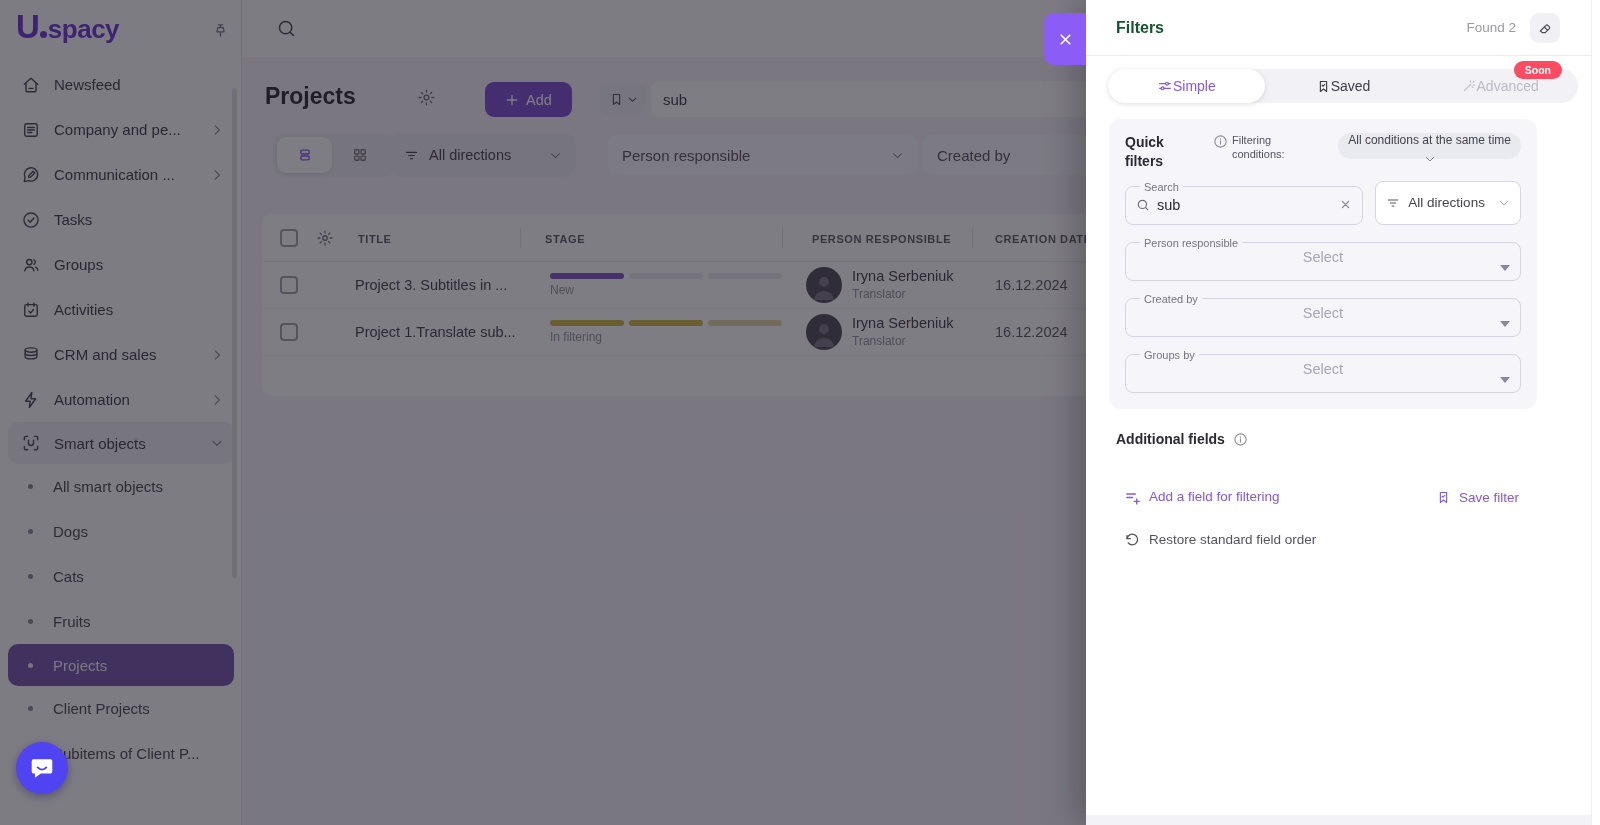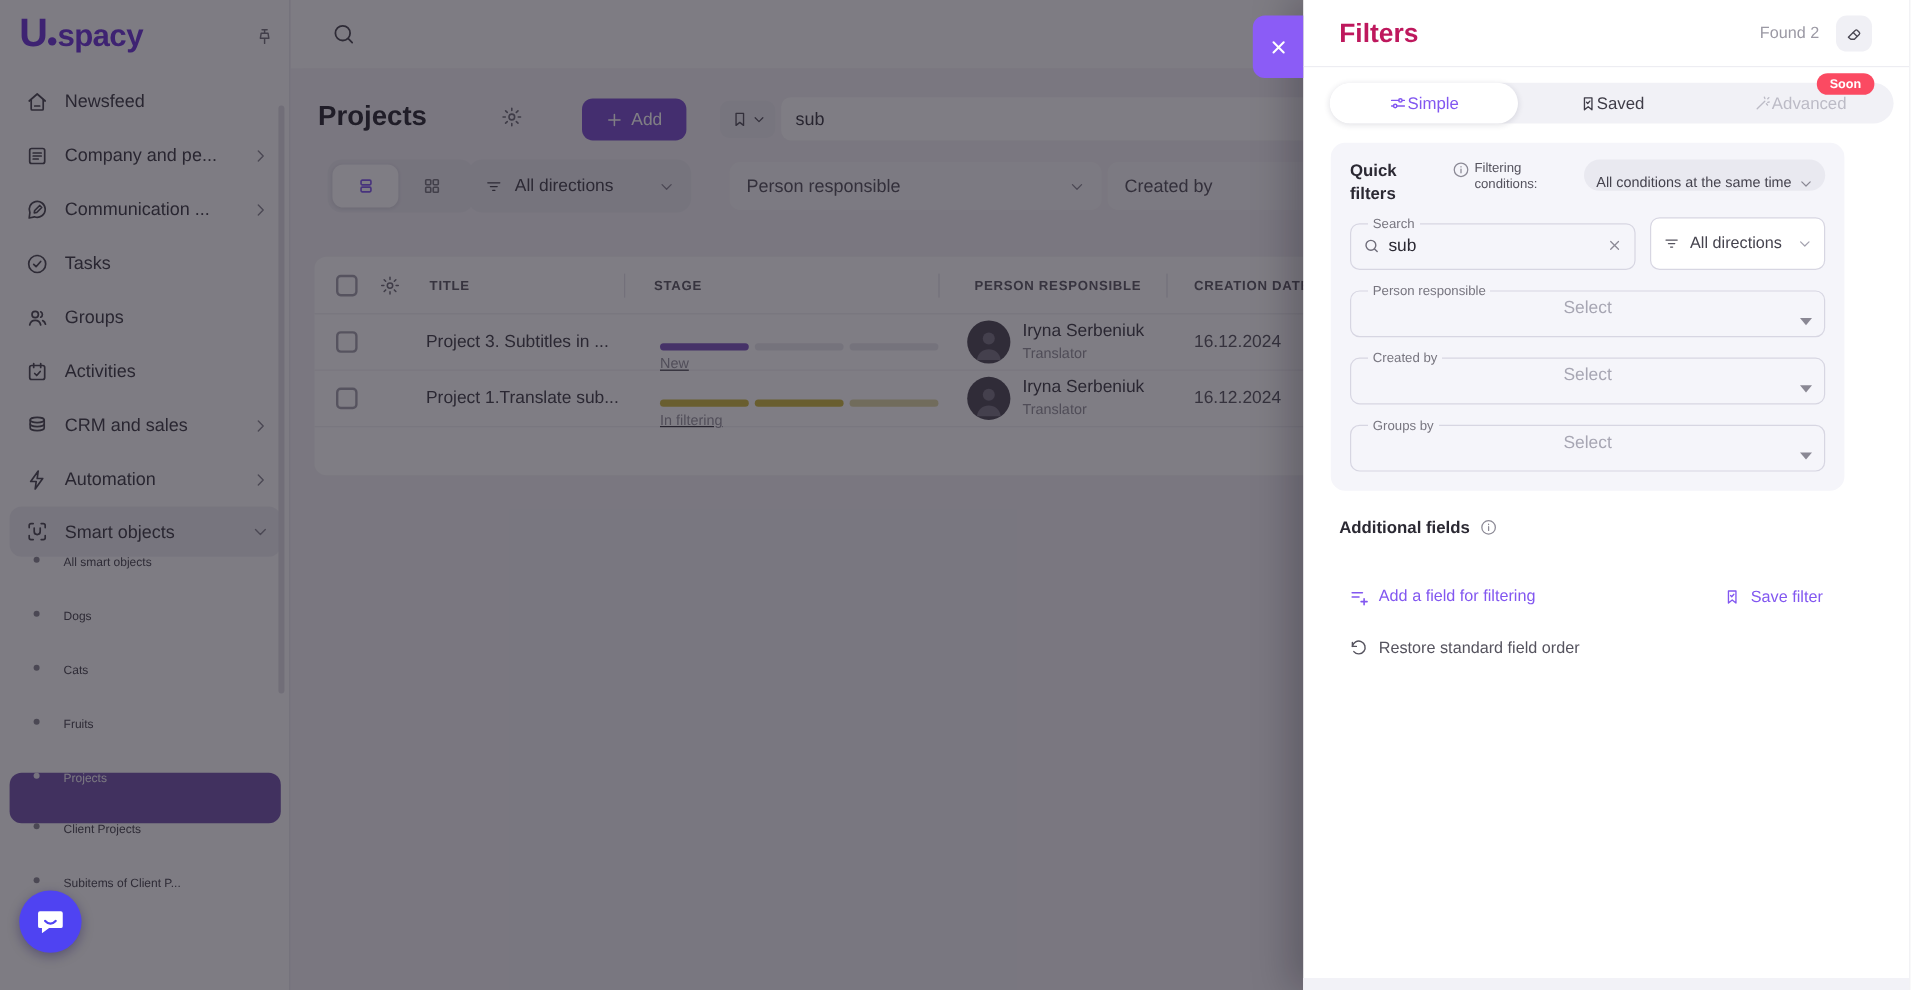--- a/index.html
+++ b/index.html
@@ -15,21 +15,21 @@
   .logo { display:flex; align-items:baseline; color:#6d35d8; cursor:pointer; }
   .logo-u { font-size:33px; font-weight:800; letter-spacing:-1px; }
   .logo-dot { width:7px; height:7px; border-radius:50%; background:#6d35d8; margin:0 1px 14px 1px; }
   .logo-rest { font-size:26px; font-weight:700; letter-spacing:-0.5px; }
   .pin-btn { margin-left:auto; color:#75737e; }
   .nav { position:absolute; left:0; top:62px; width:242px; }
   .nav-item { position:relative; height:45px; display:flex; align-items:center; padding:0 18px 0 21px; color:#3f3d48; font-size:15px; cursor:pointer; }
   .nav-item .nico { width:20px; height:20px; margin-right:13px; color:#4a4853; flex:none; }
   .nav-item .chev { margin-left:auto; color:#8a8894; }
   .nav-item.hl { background:#ececf2; border-radius:10px; margin:0 8px; padding:0 10px 0 13px; height:42px; }
-  .sub-item { position:relative; height:45px; display:flex; align-items:flex-start; padding:0 18px 0 28px; color:#4a4853; font-size:10px; cursor:pointer; }
+  .sub-item { position:relative; height:45px; display:flex; align-items:center; padding:0 18px 0 28px; color:#4a4853; font-size:15px; cursor:pointer; }
   .sub-item .dot { width:5px; height:5px; border-radius:50%; background:#8a8894; margin-right:20px; flex:none; }
   .sub-item.active { border-radius:10px; margin:0 8px; padding:0 10px 0 20px; height:42px; color:rgba(255,255,255,0.92); }
   .sub-item.active .dot { background:rgba(255,255,255,0.85); }
   .side-scrollbar { position:absolute; right:4px; top:88px; width:5px; height:490px; border-radius:3px; background:#dddce4; }
 
   
   .main { position:absolute; left:242px; top:0; width:1358px; height:825px; }
   .topbar { position:absolute; left:0; top:0; width:100%; height:57px; background:#fbfbfd; }
   .topbar-search { position:absolute; left:34px; top:18px; color:#4a4853; }
   .content-bg { position:absolute; left:0; top:57px; right:0; bottom:0; background:#f1f0f5; border-top-left-radius:12px; }
@@ -56,55 +56,55 @@
   .trow { position:relative; height:47px; border-bottom:1px solid #f0eff4; }
   .checkbox { position:absolute; left:18px; width:18px; height:18px; border:2px solid #a3a1ae; border-radius:4px; background:transparent; cursor:pointer; }
   .thead .checkbox { top:15px; }
   .trow .checkbox { top:14px; }
   .thead-gear { position:absolute; left:54px; top:15px; color:#6f6d7a; cursor:pointer; }
   .th { position:absolute; top:19px; font-size:11px; font-weight:700; letter-spacing:0.6px; color:#5d5b66; white-space:nowrap; }
   .th-title { left:96px; } .th-stage { left:283px; } .th-person { left:550px; } .th-date { left:733px; }
   .col-div { position:absolute; top:14px; width:1px; height:20px; background:#e2e1e8; }
   .cd1 { left:258px; } .cd2 { left:520px; } .cd3 { left:710px; }
   .cell-title { position:absolute; left:93px; top:15px; font-size:14.5px; color:#44424d; white-space:nowrap; }
-  .stage-wrap { position:absolute; left:288px; top:24px; width:236px;text-decoration:underline; }
+  .stage-wrap { position:absolute; left:288px; top:11px; width:236px; }
   .stage-bars { display:flex; gap:5px; }
   .seg { width:74px; height:6px; border-radius:3px; }
   .stage-label { font-size:12px; color:#9795a1; margin-top:4px; }
   .avatar { position:absolute; left:544px; top:5px; width:36px; height:36px; border-radius:50%; background:#4e4a58; overflow:hidden; }
   .avatar svg { margin:7px auto 0; }
   .person-name { position:absolute; left:590px; top:6px; font-size:14.5px; color:#403e49; white-space:nowrap; }
   .person-role { position:absolute; left:590px; top:25px; font-size:12px; color:#94929d; }
   .cell-date { position:absolute; left:733px; top:15px; font-size:14.5px; color:#5a5863; }
 
   
   .chat-fab { position:absolute; left:16px; top:742px; width:52px; height:52px; border-radius:50%; z-index:45; display:flex; align-items:center; justify-content:center; box-shadow:0 3px 10px rgba(20,10,80,0.35); cursor:pointer; }
 
   
   .dim-overlay { position:absolute; inset:0; background:rgba(23,20,31,0.55); z-index:40; }
   .close-x { position:absolute; left:1044px; top:13px; width:42px; height:52px; border:none; border-radius:10px 0 0 10px; z-index:60; color:#fff; display:flex; align-items:center; justify-content:center; cursor:pointer; }
 
   
   .fpanel { position:absolute; left:1086px; top:0; width:514px; height:825px; background:#fff; z-index:50; box-shadow:-10px 0 30px rgba(10,8,20,0.25); }
   .fp-header { height:56px; display:flex; align-items:center; padding:0 40px 0 30px; border-bottom:1px solid #ededf2; }
-  .fp-title { font-size:22px; font-weight:600; color:#be185d; }
+  .fp-title { font-size:16px; font-weight:600; color:#14532d; }
   .fp-found { margin-left:auto; font-size:13.5px; color:#9b99a4; }
   .fp-eraser { margin-left:14px; width:30px; height:30px; border:none; border-radius:9px; background:#f0f0f5; color:#4a4853; display:flex; align-items:center; justify-content:center; cursor:pointer; }
   .fp-tabs { position:relative; margin:13px 22px 0; height:34px; background:#f1f1f6; border-radius:999px; display:flex; }
   .fp-tab { flex:1; display:flex; align-items:center; justify-content:center; gap:0; font-size:14px; color:#3f3d48; border-radius:999px; cursor:pointer; }
   .fp-tab.active { background:#fff; color:#8257f0; font-weight:500; box-shadow:0 1px 5px rgba(30,25,55,0.14); }
   .fp-tab.disabled { color:#bcbbc6; }
   .soon-badge { position:absolute; top:-8px; right:16px; color:#fff; font-size:10.5px; font-weight:700; padding:3px 11px; border-radius:999px; }
   .fp-card { margin:16px 63px 0 23px; background:#f5f5fa; border-radius:12px; padding:14px 16px 16px; }
   .fp-row1 { display:flex; align-items:flex-start; gap:8px; }
   .qf-heading { width:66px; font-size:14px; font-weight:700; color:#2b2933; line-height:1.35; }
   .qf-cond { display:flex; align-items:flex-start; gap:4px; margin-left:14px; width:108px; }
   .qf-cond .txt { font-size:11px; color:#55535e; line-height:1.3; }
   .info-ic { color:#8c8a96; flex:none; margin-top:1px; }
-  .cond-pill { margin-left:auto; height:26px; background:#e9e9f0; border-radius:999px; display:flex; align-items:flex-end; gap:6px; padding:0 10px; font-size:12px; color:#45434e; white-space:nowrap; cursor:pointer; }
+  .cond-pill { margin-left:auto; height:26px; background:#e9e9f0; border-radius:999px; display:flex; align-items:center; gap:6px; padding:0 10px; font-size:12px; color:#45434e; white-space:nowrap; cursor:pointer;flex-direction:column; }
   .cond-pill .chev { color:#8a8894; }
   .fp-row2 { display:flex; gap:12px; margin-top:10px; }
   fieldset.fld { border:1px solid #d7d6e2; border-radius:8px; min-height:44px; padding:0 10px 6px; background:transparent; }
   fieldset.fld legend { font-size:11px; color:#77757f; padding:0 4px; margin-left:4px; }
   .fld-search { flex:1.75; background:#fff; }
   .fld-search .inner { display:flex; align-items:center; gap:7px; height:24px; }
   .fld-search input { border:none; outline:none; background:transparent; font-size:14.5px; color:#2b2933; font-family:inherit; width:100%; font-weight:500; }
   .clear-x { color:#8c8a96; cursor:pointer; flex:none; }
   .box-dir { flex:1; background:#fff; border:1px solid #d7d6e2; border-radius:8px; display:flex; align-items:center; gap:8px; padding:0 10px; font-size:13.5px; color:#45434e; cursor:pointer; }
   .box-dir .chev { margin-left:auto; color:#a3a1ae; }

